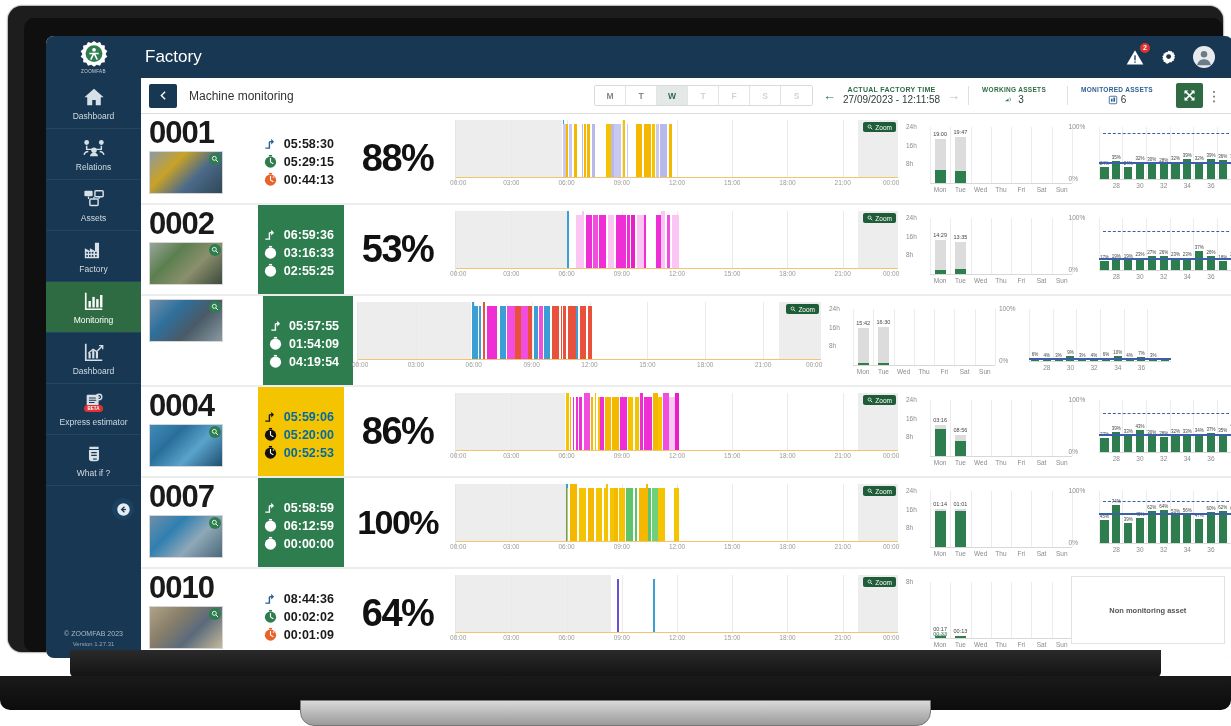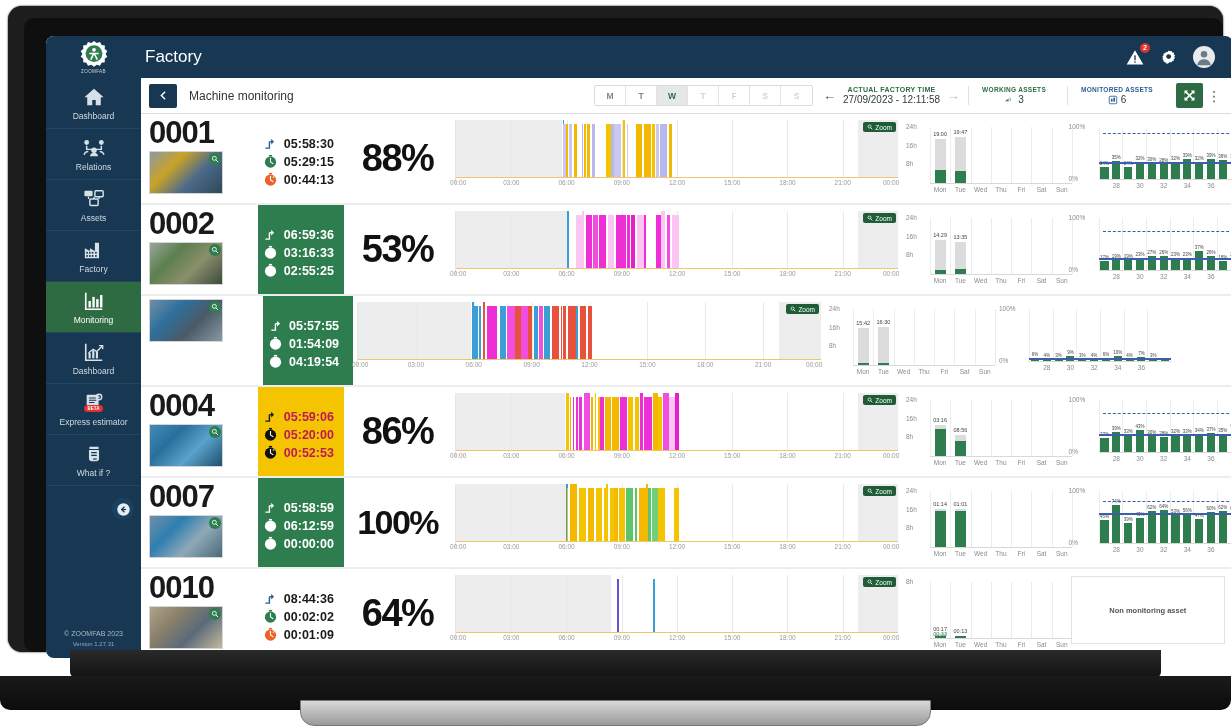--- a/index.html
+++ b/index.html
@@ -179,21 +179,21 @@
     width: 90px; padding: 6px 5px 0 5px; display: flex; flex-direction: column;
     justify-content: center; gap: 3px;
   }
   .cell-times.plain { background: transparent; }
   .cell-times.green { background: #2e7d4f; }
   .cell-times.yellow { background: #f5c400; }
   .trow { display: flex; align-items: center; gap: 6px; }
   .ticon { width: 15px; height: 15px; display: flex; align-items: center; justify-content: center; }
   .tval { font-size: 12.5px; font-weight: bold; color: #1a1a1a; font-family: "Liberation Sans", sans-serif; }
   .cell-times.green .tval { color: #ffffff; }
-  .cell-times.yellow .tval { color: #be185d; }
+  .cell-times.yellow .tval { color: #0369a1; }
   .cell-pct {
     width: 112px; display: flex; align-items: center; justify-content: center;
     font-size: 38px; font-weight: bold; color: #111; letter-spacing: -1.5px;
   }
   .cell-pct.small { font-size: 34px; }
 
   .cell-timeline { width: 472px; position: relative; padding: 6px 4px 0 4px; }
   .tl-box { position: relative; height: 64px; border-left: 1px solid #e6e6e6; }
   .tl-plot { position: absolute; left: 0; right: 0; top: 0; height: 58px; }
   .tl-shade { position: absolute; top: 0; bottom: 0; background: #ededed; }

